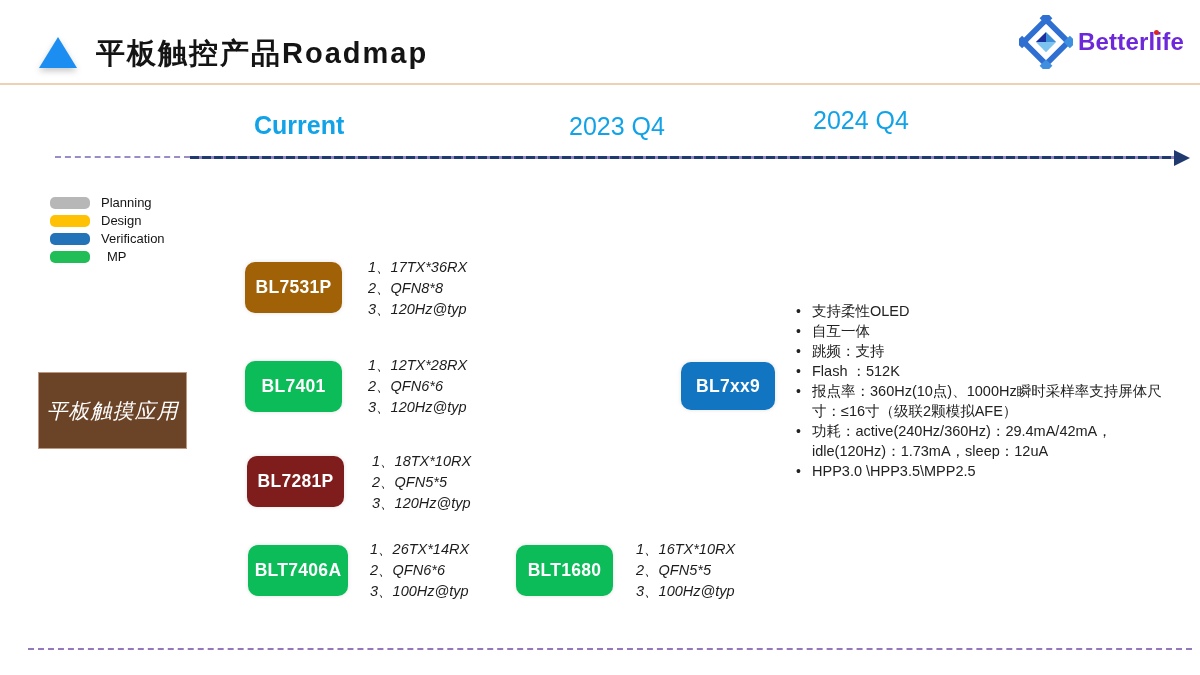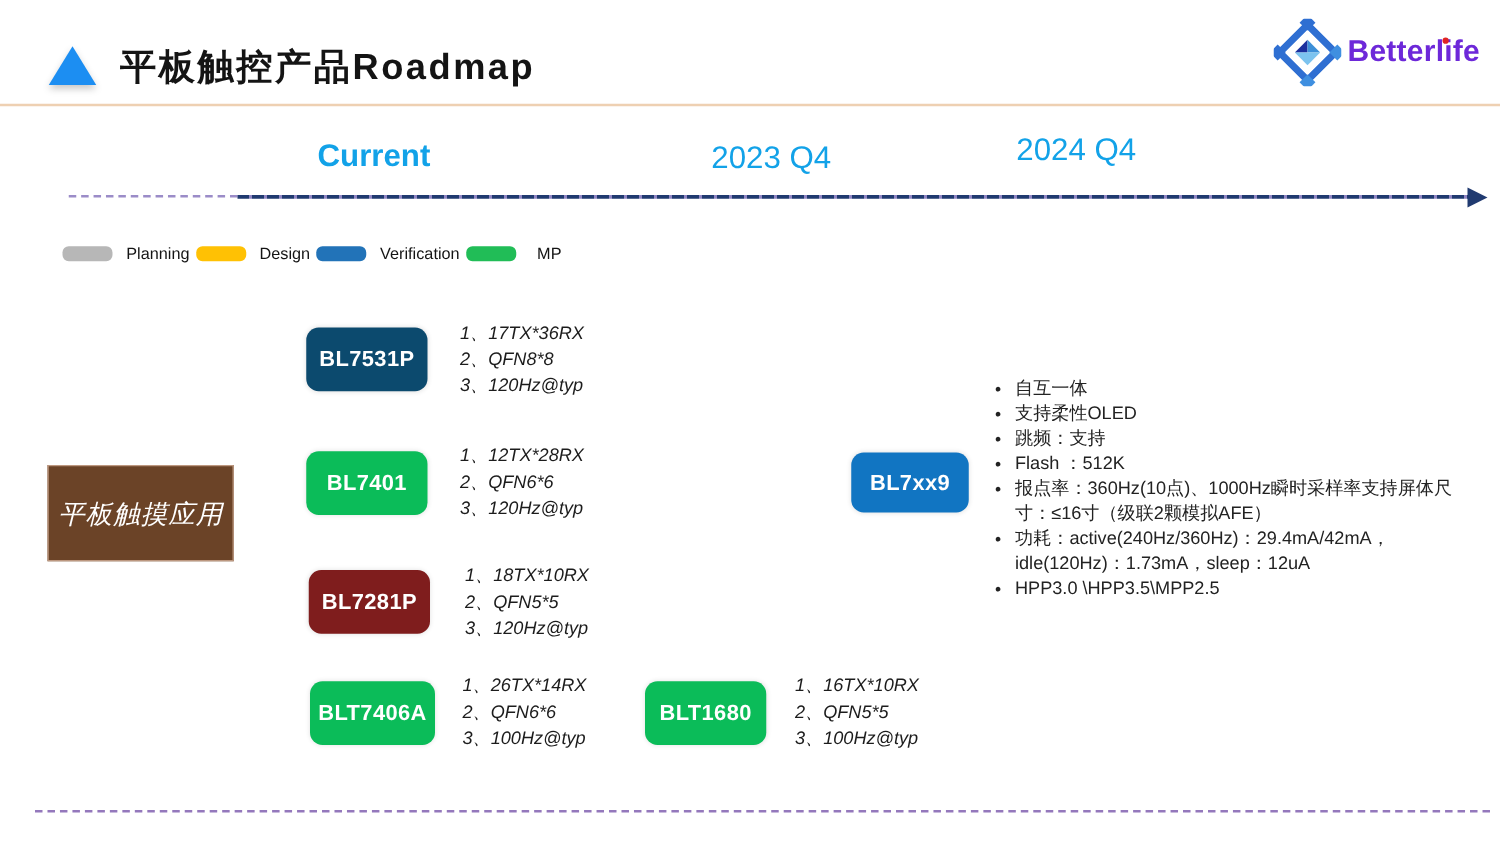--- a/index.html
+++ b/index.html
@@ -36,21 +36,21 @@
   .tl-lead{position:absolute;left:55px;top:156px;width:135px;border-top:2px dashed #9b8cc8;}
   .tl-axis{
     position:absolute;left:190px;top:156px;width:986px;height:3px;
     background:repeating-linear-gradient(90deg,#203a70 0 9px,#8f85c2 9px 12px);
   }
   .tl-arrow{
     position:absolute;left:1174px;top:150px;width:0;height:0;
     border-left:16px solid #203a70;border-top:8px solid transparent;border-bottom:8px solid transparent;
   }
   
-  .legend{position:absolute;left:50px;top:196px;display:flex;gap:5px;}
+  .legend{position:absolute;left:50px;top:196px;display:flex;flex-direction:column;gap:5px;}
   .legend-row{display:flex;align-items:center;height:13px;}
   .legend-swatch{width:40px;height:12px;border-radius:5px;flex:0 0 auto;}
   .legend-label{margin-left:11px;font-size:13px;color:#141414;}
   .legend-row.indent .legend-label{margin-left:17px;}
   
   .category-box{
     position:absolute;left:38px;top:372px;width:147px;height:75px;
     background:#6b4327;border:1px solid #bd9880;
     display:flex;align-items:center;justify-content:center;
   }
@@ -136,21 +136,21 @@
     <div class="legend-row indent">
       <span class="legend-swatch" style="background: rgb(33, 189, 87);"></span>
       <span class="legend-label">MP</span>
     </div>
   </div>
 
   <div class="category-box" style="background: rgb(107, 67, 39);">
     <span class="category-label">平板触摸应用</span>
   </div>
 
-  <div class="chip chip-1" style="background: #0c4a6e;">BL7531P</div>
+  <div class="chip chip-1" style="background: #a16207;">BL7531P</div>
   <div class="chip chip-2" style="background: rgb(11, 188, 89);">BL7401</div>
   <div class="chip chip-3" style="background: #7f1d1d;">BL7281P</div>
   <div class="chip chip-4" style="background: rgb(11, 188, 89);">BLT7406A</div>
   <div class="chip chip-5" style="background: rgb(11, 188, 89); text-align: center;">BLT1680</div>
   <div class="chip chip-6" style="background: rgb(17, 117, 194);">BL7xx9</div>
 
   <div class="specs specs-1">
     <span class="spec-line">1、17TX*36RX</span>
     <span class="spec-line">2、QFN8*8</span>
     <span class="spec-line">3、120Hz@typ</span>
@@ -170,22 +170,22 @@
     <span class="spec-line">2、QFN6*6</span>
     <span class="spec-line">3、100Hz@typ</span>
   </div>
   <div class="specs specs-5">
     <span class="spec-line">1、16TX*10RX</span>
     <span class="spec-line">2、QFN5*5</span>
     <span class="spec-line">3、100Hz@typ</span>
   </div>
 
   <ul class="features">
+    <li>支持柔性OLED</li>
     <li>自互一体</li>
-    <li>支持柔性OLED</li>
     <li>跳频：支持</li>
     <li>Flash ：512K</li>
     <li>报点率：360Hz(10点)、1000Hz瞬时采样率支持屏体尺寸：≤16寸（级联2颗模拟AFE）</li>
     <li>功耗：active(240Hz/360Hz)：29.4mA/42mA，idle(120Hz)：1.73mA，sleep：12uA</li>
     <li>HPP3.0 \HPP3.5\MPP2.5</li>
   </ul>
 
   <div class="bottom-divider"></div>
 
 </div>

